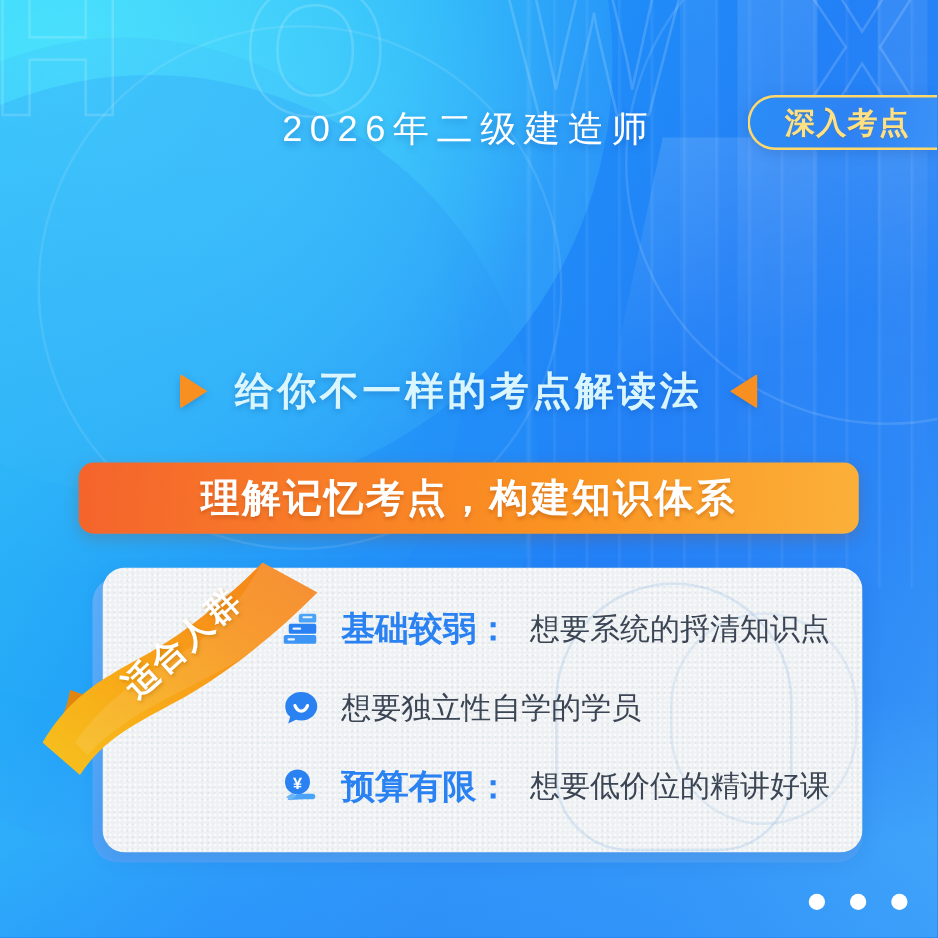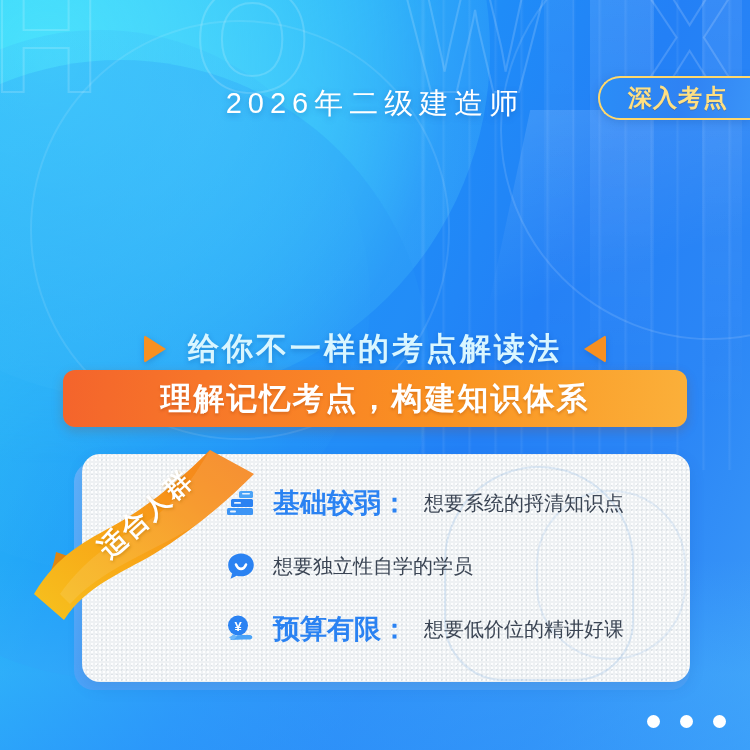--- a/index.html
+++ b/index.html
@@ -137,21 +137,21 @@
     color:transparent;
     filter:
       drop-shadow(3px 4px 0px rgba(22,96,200,.55))
       drop-shadow(0 6px 14px rgba(8,60,140,.35));
     font-family:"Liberation Sans","DejaVu Sans",sans-serif;
   }
 
   
   .subtitle-row {
     position:absolute; left:0; right:0; top:292px;
-    display:flex; align-items:center; justify-content:center; gap:22px;margin-top:36px;
+    display:flex; align-items:center; justify-content:center; gap:22px;
   }
   .arrow {
     width:0; height:0;
     border-top:14px solid transparent;
     border-bottom:14px solid transparent;
     filter:drop-shadow(0 2px 3px rgba(20,70,150,.3));
   }
   .arrow-right { border-left:22px solid #f79021; border-radius:3px; }
   .arrow-left  { border-right:22px solid #f79021; border-radius:3px; }
   .subtitle {
@@ -216,21 +216,21 @@
   .list {
     position:absolute; left:143px; top:30px;
     display:flex; flex-direction:column; gap:25px;
   }
   .list-item { display:flex; align-items:center; gap:16px; height:38px; }
   .li-icon { width:32px; height:32px; flex:0 0 32px; position:relative; }
   .li-label {
     font-size:27px; font-weight:700; color:#2a82f2; white-space:nowrap;
   }
   .li-desc {
-    font-size:20px; font-weight:400; color:#3b4554; white-space:nowrap;
+    font-size:24px; font-weight:400; color:#3b4554; white-space:nowrap;
   }
 
   
   .ribbon { position:absolute; left:34px; top:444px; width:220px; height:190px; }
   .ribbon-text {
     position:absolute; left:22px; top:52px;
     width:180px;
     transform:rotate(-42deg);
     transform-origin:center;
     font-size:27px; font-weight:700; letter-spacing:2px;

